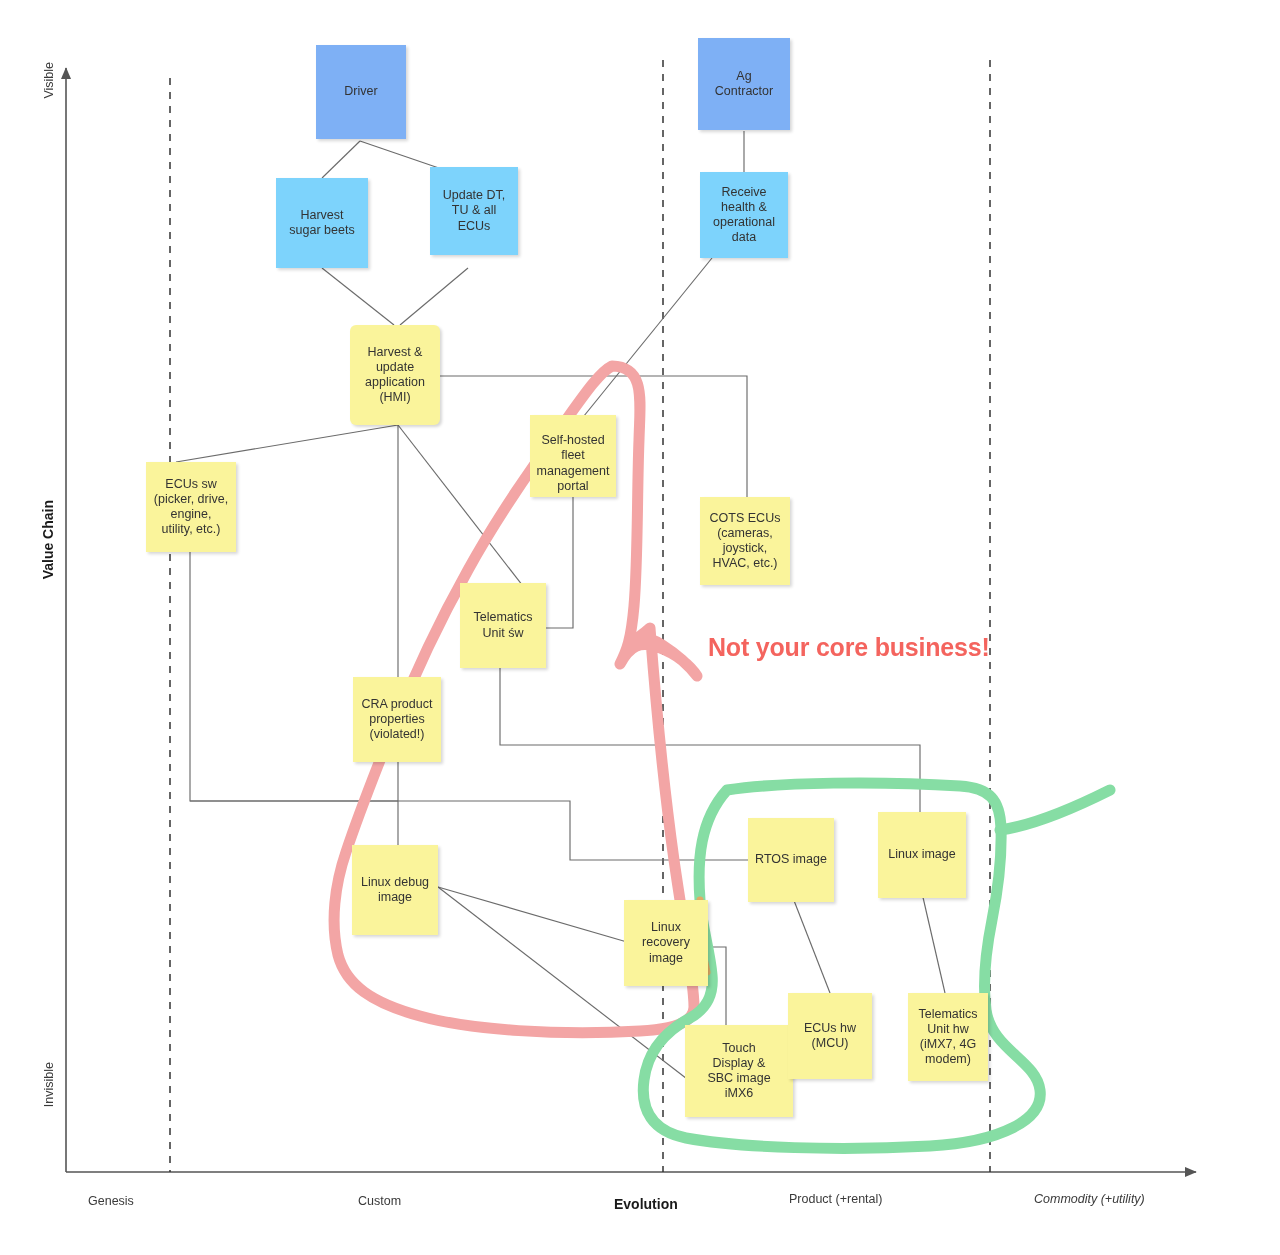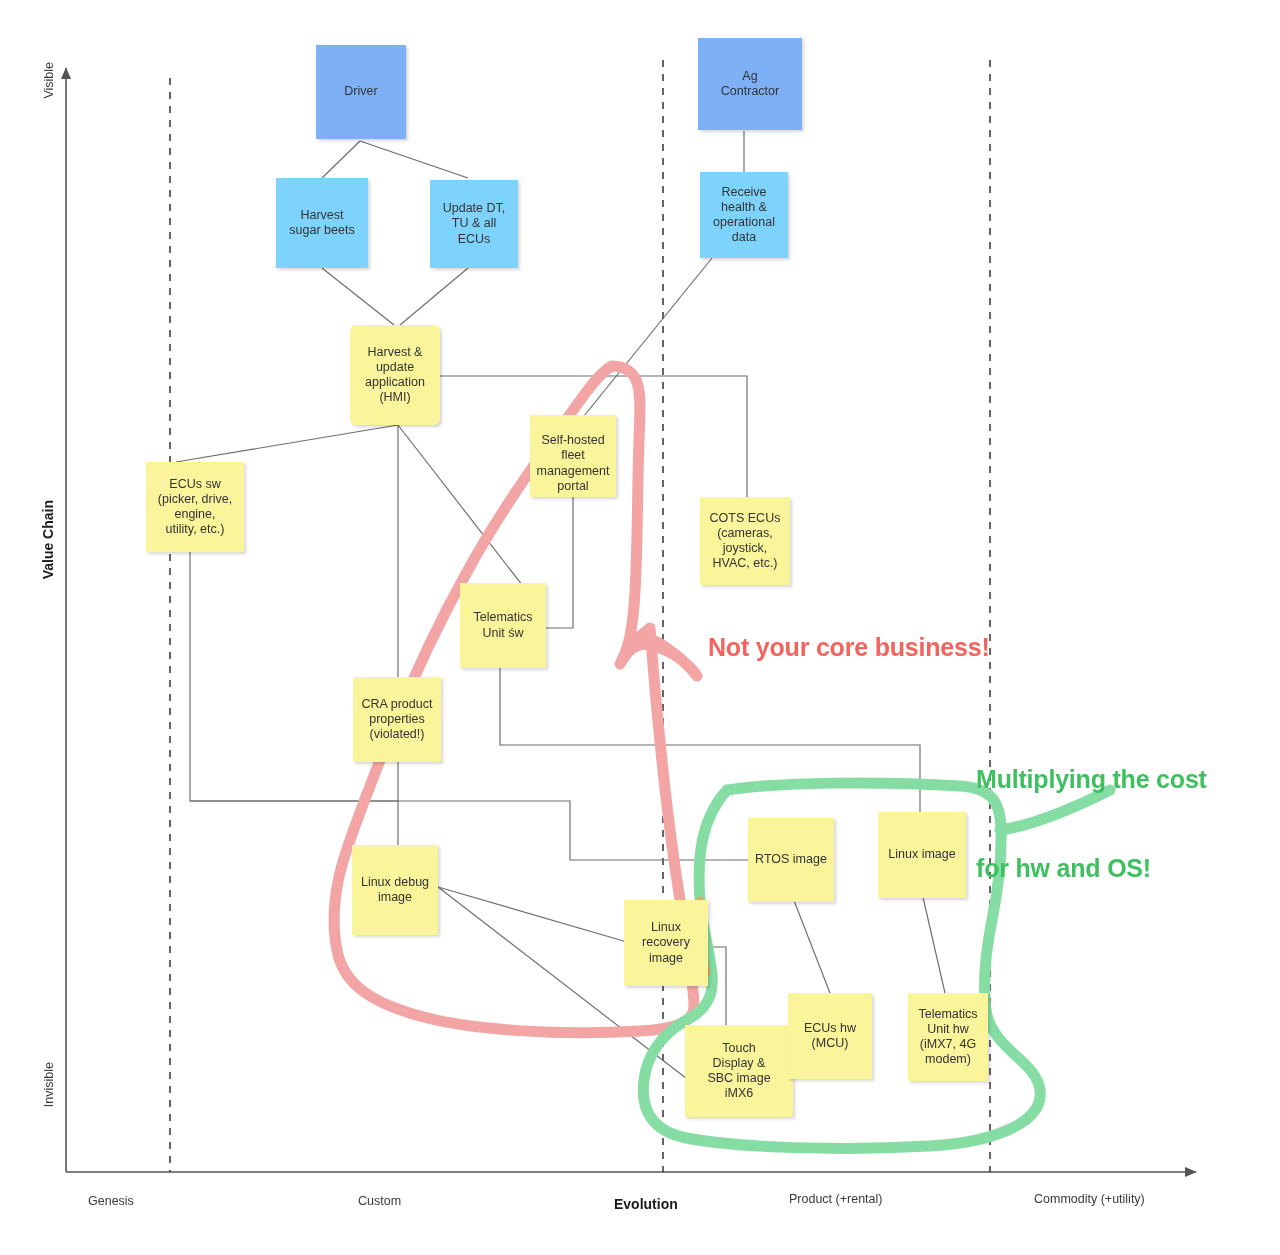--- a/index.html
+++ b/index.html
@@ -125,34 +125,34 @@
              C697,860 700,820 727,790 Z" fill="none" stroke="#86DDA4" stroke-width="11" stroke-linecap="round" stroke-linejoin="round"></path>
 
     <path d="M1000,830 C1030,826 1070,810 1110,790" fill="none" stroke="#86DDA4" stroke-width="11" stroke-linecap="round"></path>
 
     <path d="M700,900 C698,930 702,952 707,972" fill="none" stroke="#F0A35C" stroke-width="7" stroke-linecap="round" opacity="0.85"></path>
   </svg>
 
   <div class="note user" style="left:316px;top:45px;width:90px;height:94px;">
     <span>Driver</span>
   </div>
-  <div class="note user" style="left:698px;top:38px;width:104px;height:92px;">
+  <div class="note user" style="left:698px;top:38px;width:92px;height:92px;">
     <span>
         <div>Ag</div>
         <div>Contractor</div>
       </span>
   </div>
 
   <div class="note activity" style="left:276px;top:178px;width:92px;height:90px;">
     <span>
         <div>Harvest</div>
         <div>sugar beets</div>
       </span>
   </div>
-  <div class="note activity" style="left:430px;top:180px;width:88px;height:88px;">
+  <div class="note activity" style="left:430px;top:167px;width:88px;height:88px;">
     <span>
         <div>Update DT,</div>
         <div>TU &amp; all ECUs</div>
       </span>
   </div>
   <div class="note activity" style="left:700px;top:172px;width:88px;height:86px;">
     <span>
         <div>Receive</div>
         <div>health &amp;</div>
         <div>operational</div>
@@ -169,21 +169,21 @@
       </span>
   </div>
   <div class="note component" style="left:530px;top:415px;width:86px;height:82px;align-items:flex-end;">
     <span>
         <div>Self-hosted</div>
         <div>fleet</div>
         <div>management</div>
         <div>portal</div>
       </span>
   </div>
-  <div class="note component" style="left:146px;top:462px;width:98px;height:90px;">
+  <div class="note component" style="left:146px;top:462px;width:90px;height:90px;">
     <span>
         <div>ECUs sw</div>
         <div>(picker, drive,</div>
         <div>engine,</div>
         <div>utility, etc.)</div>
       </span>
   </div>
   <div class="note component" style="left:700px;top:497px;width:90px;height:88px;">
     <span>
         <div>COTS ECUs</div>
@@ -241,28 +241,24 @@
   <div class="note component" style="left:908px;top:993px;width:80px;height:88px;">
     <span>
         <div>Telematics</div>
         <div>Unit hw</div>
         <div>(iMX7, 4G</div>
         <div>modem)</div>
       </span>
   </div>
 
   <div class="anno red" style="left:708px;top:633px;">Not your core business!</div>
-  <div class="anno green" style="left:976px;top:706px;">
-    <div>Multiplying the cost</div>
-    <div>for hw and OS!</div>
-  </div>
 
   <div class="axis-label vert" style="left:42px;top:62px;transform:rotate(-90deg) translate(-100%,0);">Visible</div>
   <div class="axis-label vert bold" style="left:40px;top:500px;transform:rotate(-90deg) translate(-100%,0);">Value Chain</div>
   <div class="axis-label vert" style="left:42px;top:1062px;transform:rotate(-90deg) translate(-100%,0);">Invisible</div>
 
   <div class="axis-label" style="left:88px;top:1194px;">Genesis</div>
   <div class="axis-label" style="left:358px;top:1194px;">Custom</div>
   <div class="axis-label bold" style="left:614px;top:1196px;">Evolution</div>
   <div class="axis-label" style="left:789px;top:1192px;">Product (+rental)</div>
-  <div class="axis-label" style="left:1034px;top:1192px;">Commodity (+utility)</div>
+  <div class="axis-label" style="left:1034px;top:1192px;font-style:italic;">Commodity (+utility)</div>
 
 </div>
 
 </body></html>

